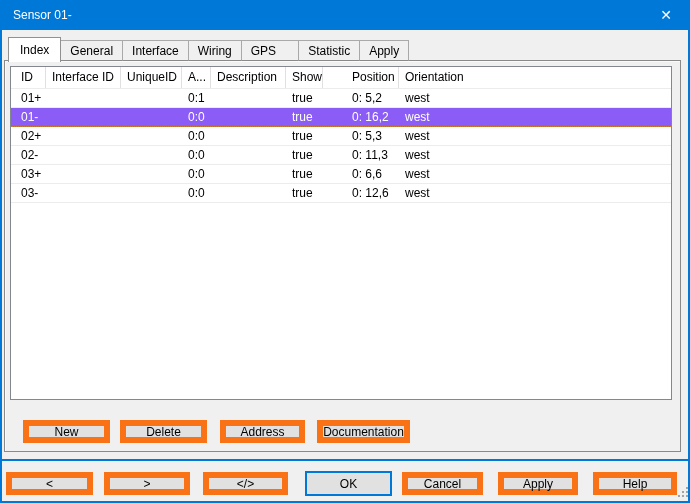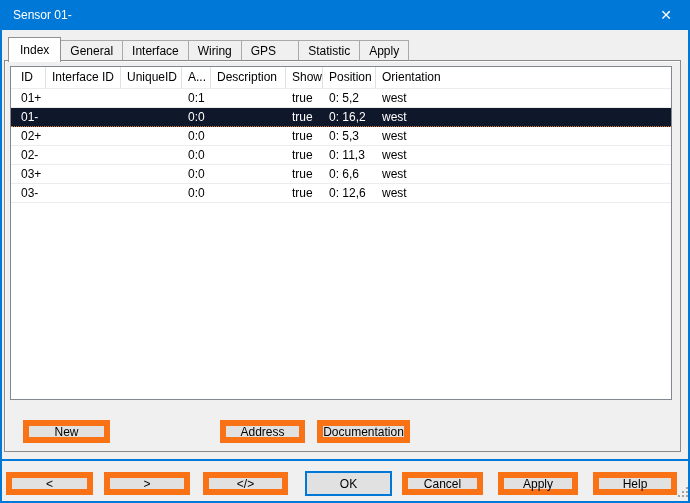--- a/index.html
+++ b/index.html
@@ -36,23 +36,23 @@
     overflow:hidden;white-space:nowrap;}
   .hcell.c7{border-right:none;}
   .row{display:flex;height:19px;line-height:18px;border-bottom:1px solid #ececec;background:#fff;}
   .cell{height:18px;padding-left:6px;overflow:hidden;white-space:nowrap;}
   .c0{width:35px;padding-left:10px;}
   .c1{width:75px;}
   .c2{width:61px;}
   .c3{width:29px;}
   .c4{width:75px;}
   .c5{width:37px;}
-  .c6{width:53px;}
+  .c6{width:53px;margin-left:23px;}
   .c7{flex:1;}
-  .row.selected{background:#0f172a;color:#fff;border-bottom:1px dotted #cc7a2e;}
+  .row.selected{background:#8b5cf6;color:#fff;border-bottom:1px dotted #cc7a2e;}
   
   .btn{position:absolute;height:23px;background:#e1e1e1;border:6px solid #f97316;
     font-family:"Liberation Sans",sans-serif;font-size:12px;color:#000;
     display:flex;align-items:center;justify-content:center;padding:0;z-index:2;}
   .btn-new{left:23px;top:420px;width:87px;}
   .btn-delete{left:120px;top:420px;width:87px;}
   .btn-address{left:220px;top:420px;width:85px;}
   .btn-doc{left:317px;top:420px;width:93px;}
   .separator{position:absolute;left:0;top:459px;width:690px;height:2px;background:#0078d7;}
   .btn-prev{left:6px;top:472px;width:87px;}
@@ -162,20 +162,21 @@
       <div class="cell c2"></div>
       <div class="cell c3">0:0</div>
       <div class="cell c4"></div>
       <div class="cell c5">true</div>
       <div class="cell c6">0: 12,6</div>
       <div class="cell c7">west</div>
     </div>
   </div>
 
   <button class="btn btn-new">New</button>
+  <button class="btn btn-delete">Delete</button>
   <button class="btn btn-address">Address</button>
   <button class="btn btn-doc">Documentation</button>
 
   <div class="separator"></div>
 
   <button class="btn btn-prev">&lt;</button>
   <button class="btn btn-next">&gt;</button>
   <button class="btn btn-code">&lt;/&gt;</button>
   <button class="btn btn-ok">OK</button>
   <button class="btn btn-cancel">Cancel</button>

